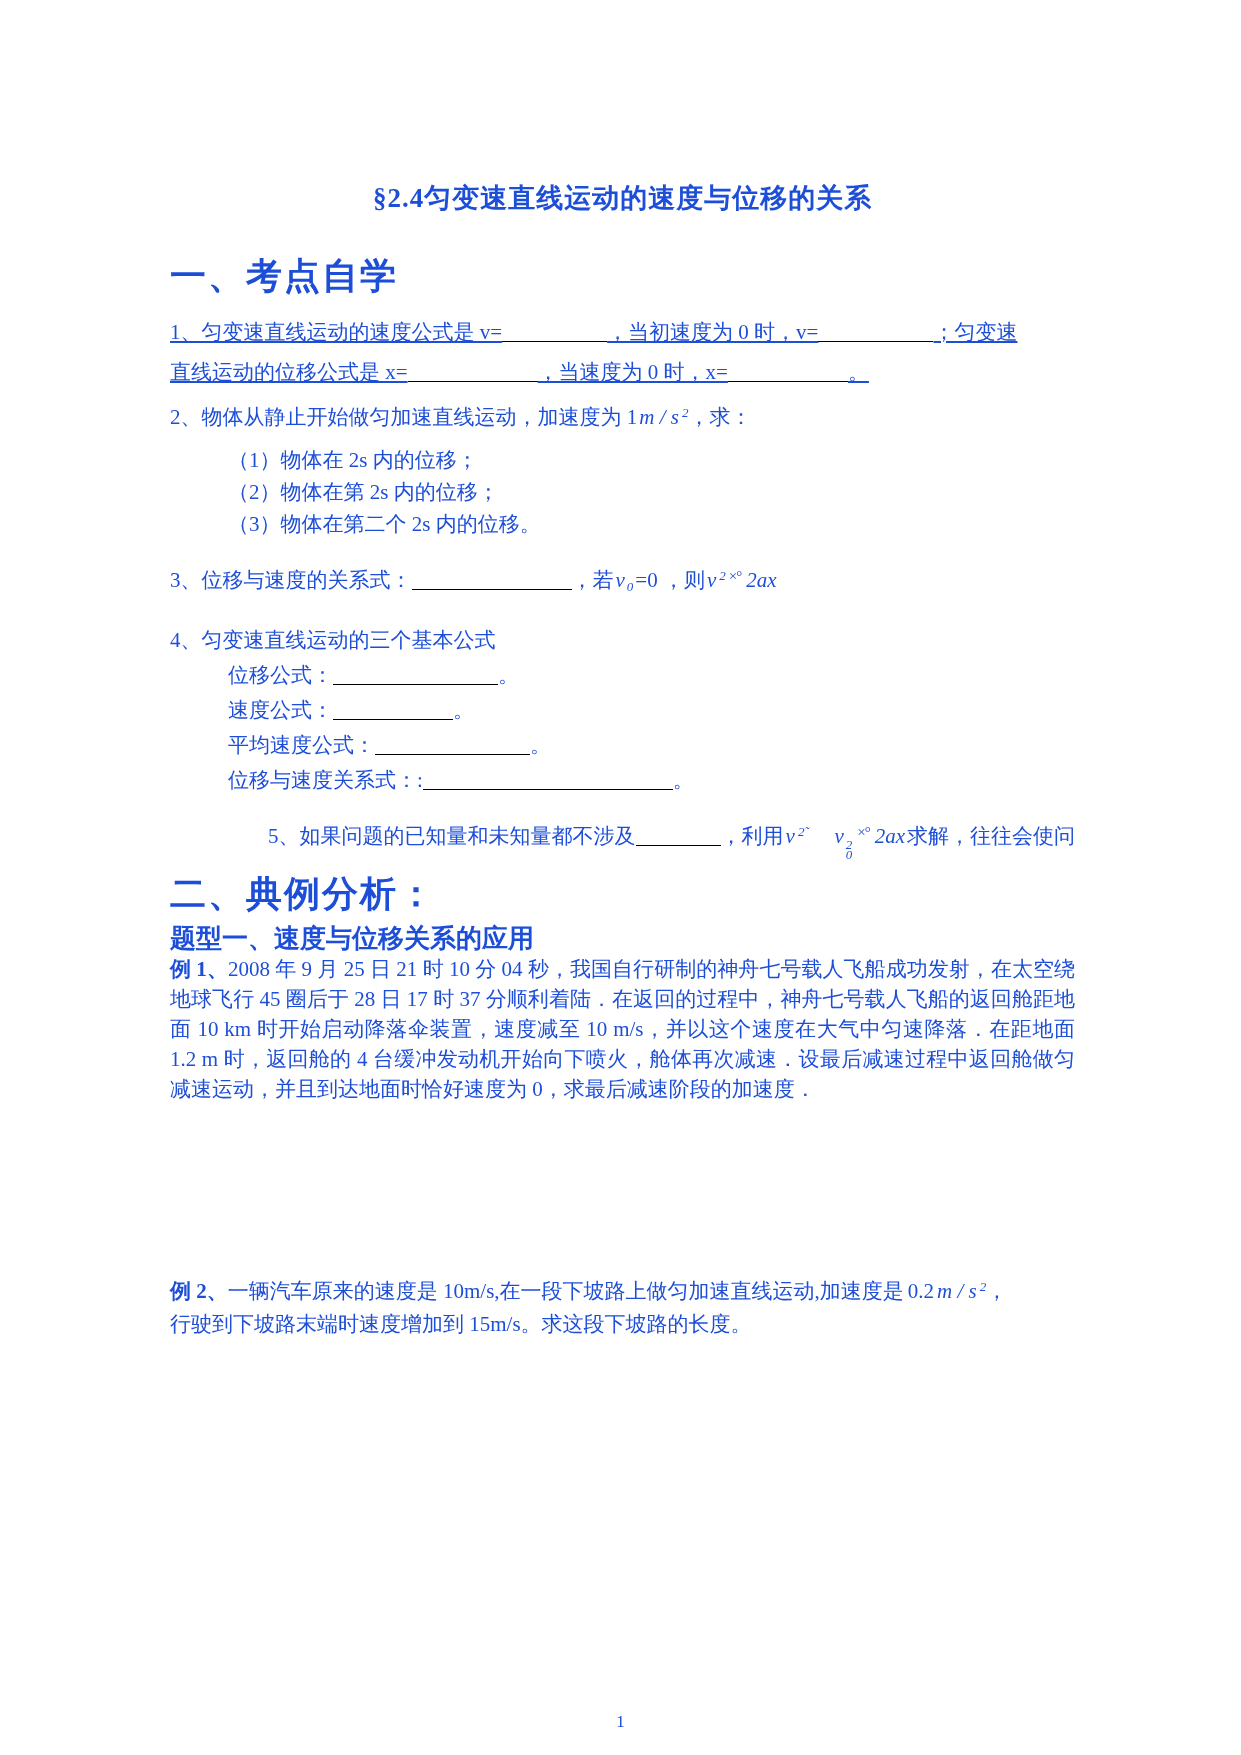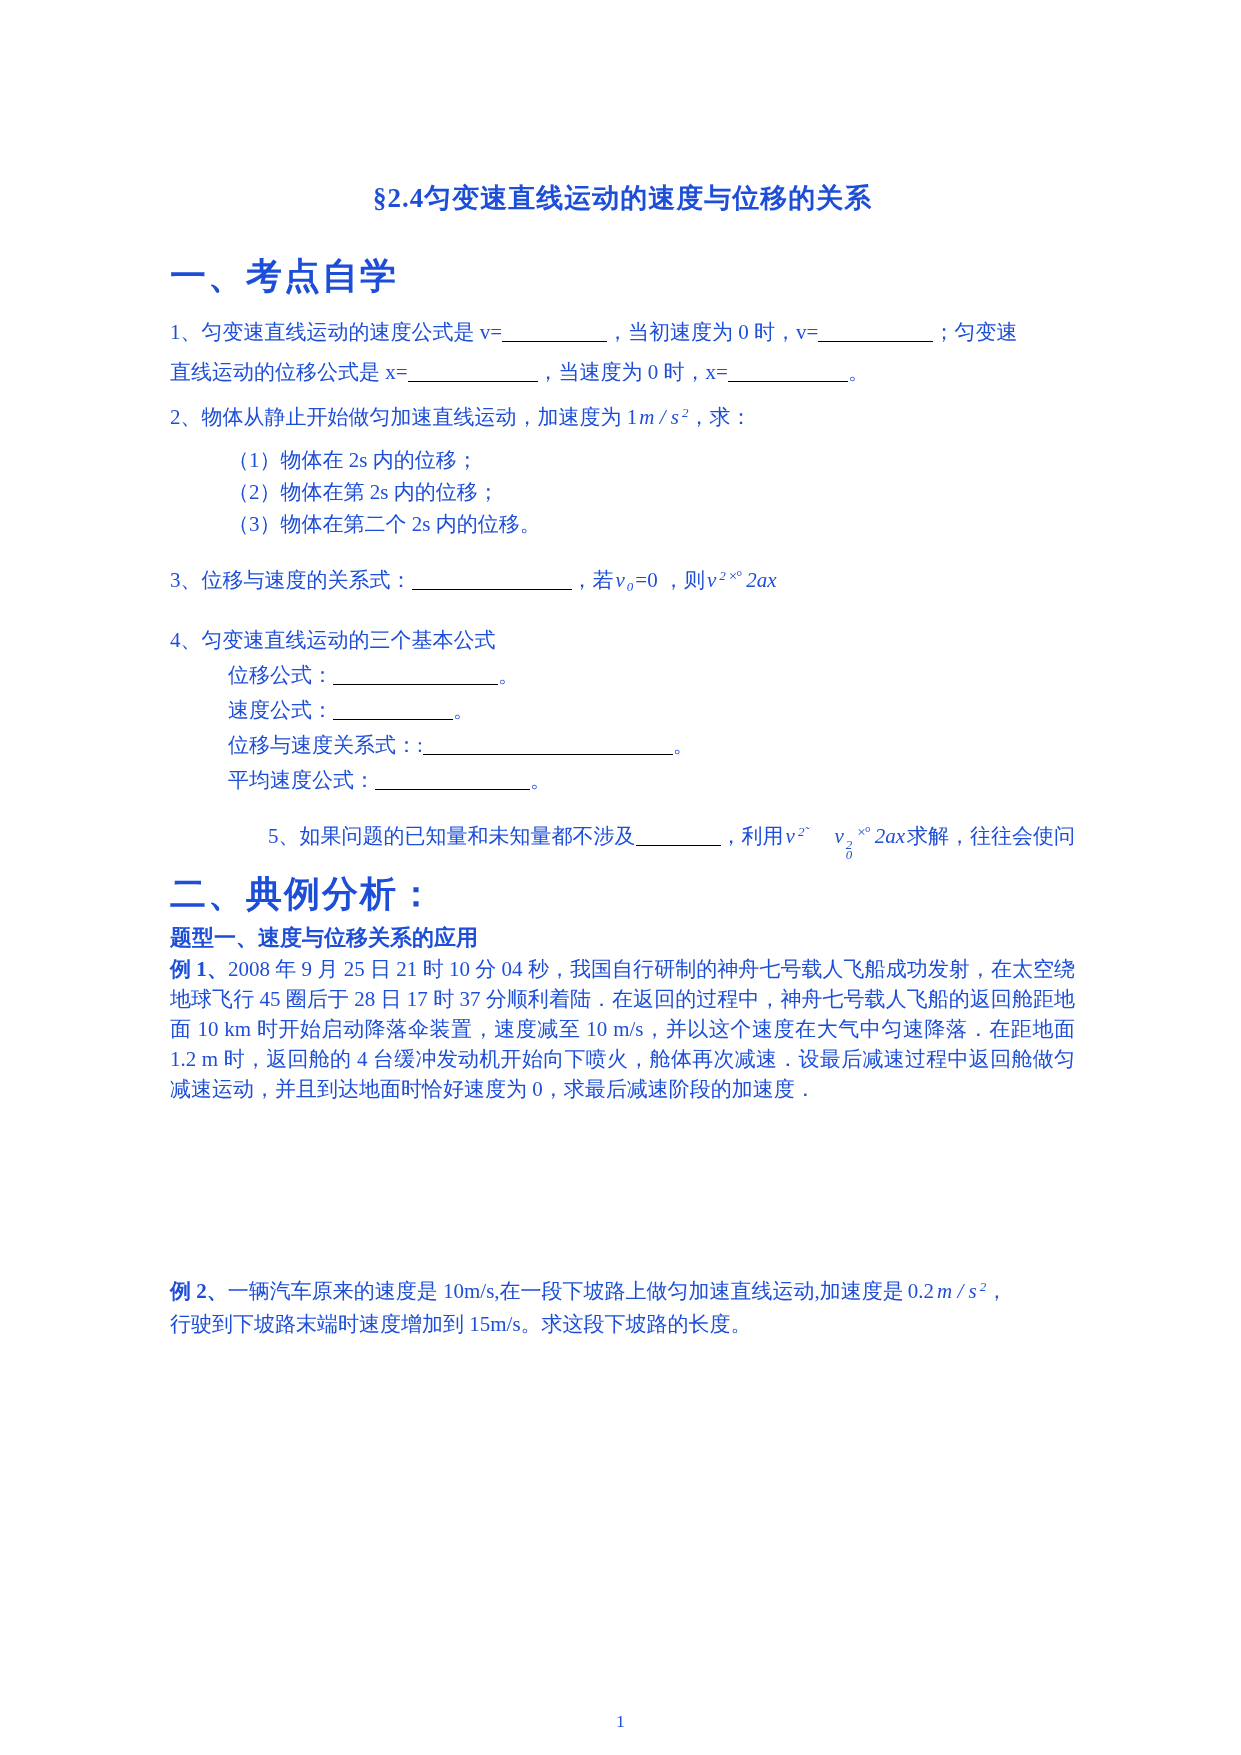--- a/index.html
+++ b/index.html
@@ -23,28 +23,28 @@
   .h1{
     font-family:"Liberation Sans","DejaVu Sans",sans-serif;
     font-size:36px;
     font-weight:900;
     margin-top:40px;
     line-height:40px;
     letter-spacing:2px;
   }
   .h2{
     font-family:"Liberation Sans","DejaVu Sans",sans-serif;
-    font-size:22px;
+    font-size:26px;
     font-weight:900;
     margin-top:10px;
     line-height:28px;
   }
   .para{font-size:21px;}
   .line{white-space:nowrap;}
-  .q1{margin-top:16px;line-height:40px;}
+  .q1{margin-top:16px;line-height:40px;text-decoration:underline;}
   .q2{margin-top:4px;line-height:34px;}
   .items{margin-top:10px;line-height:32px;margin-left:58px;}
   .q3{margin-top:18px;line-height:36px;}
   .q4{margin-top:18px;line-height:35px;}
   .q4 .sub{margin-left:58px;}
   .q5{margin-top:12px;line-height:44px;text-align:right;}
   .ex{margin-top:2px;line-height:30px;text-align:justify;}
   .ex2{margin-top:166px;line-height:33px;}
   .blank{
     display:inline-block;
@@ -91,22 +91,22 @@
       <div class="line">（2）物体在第 2s 内的位移；</div>
       <div class="line">（3）物体在第二个 2s 内的位移。</div>
     </div>
 
     <div class="para q3 line"><span>3、位移与速度的关系式：</span><span class="blank" style="width:160px"></span><span>，若</span><span class="mi">v</span><sub class="msub">0</sub><span>=0 ，则</span><span class="mi">v</span><sup class="msup">2</sup><span class="odd">×°</span><span class="mi">2ax</span></div>
 
     <div class="para q4">
       <div class="line">4、匀变速直线运动的三个基本公式</div>
       <div class="line sub"><span>位移公式：</span><span class="blank" style="width:165px"></span><span>。</span></div>
       <div class="line sub"><span>速度公式：</span><span class="blank" style="width:120px"></span><span>。</span></div>
+      <div class="line sub"><span>平均速度公式：</span><span class="blank" style="width:155px"></span><span>。</span></div>
       <div class="line sub"><span>位移与速度关系式：:</span><span class="blank" style="width:250px"></span><span>。</span></div>
-      <div class="line sub"><span>平均速度公式：</span><span class="blank" style="width:155px"></span><span>。</span></div>
     </div>
 
     <div class="para q5">
       <div class="line"><span>5、如果问题的已知量和未知量都不涉及</span><span class="blank" style="width:85px"></span><span>，利用</span><span class="mi">v</span><sup class="msup">2̃</sup><span class="gap28"></span><span class="mi">v</span><span class="vstack">
             <span>2</span>
             <span>0</span>
           </span><span class="odd">×°</span><span class="mi">2ax</span><span>求解，往往会使问</span></div>
     </div>
 
     <div class="h1" style="margin-top:14px">二、典例分析：</div>

